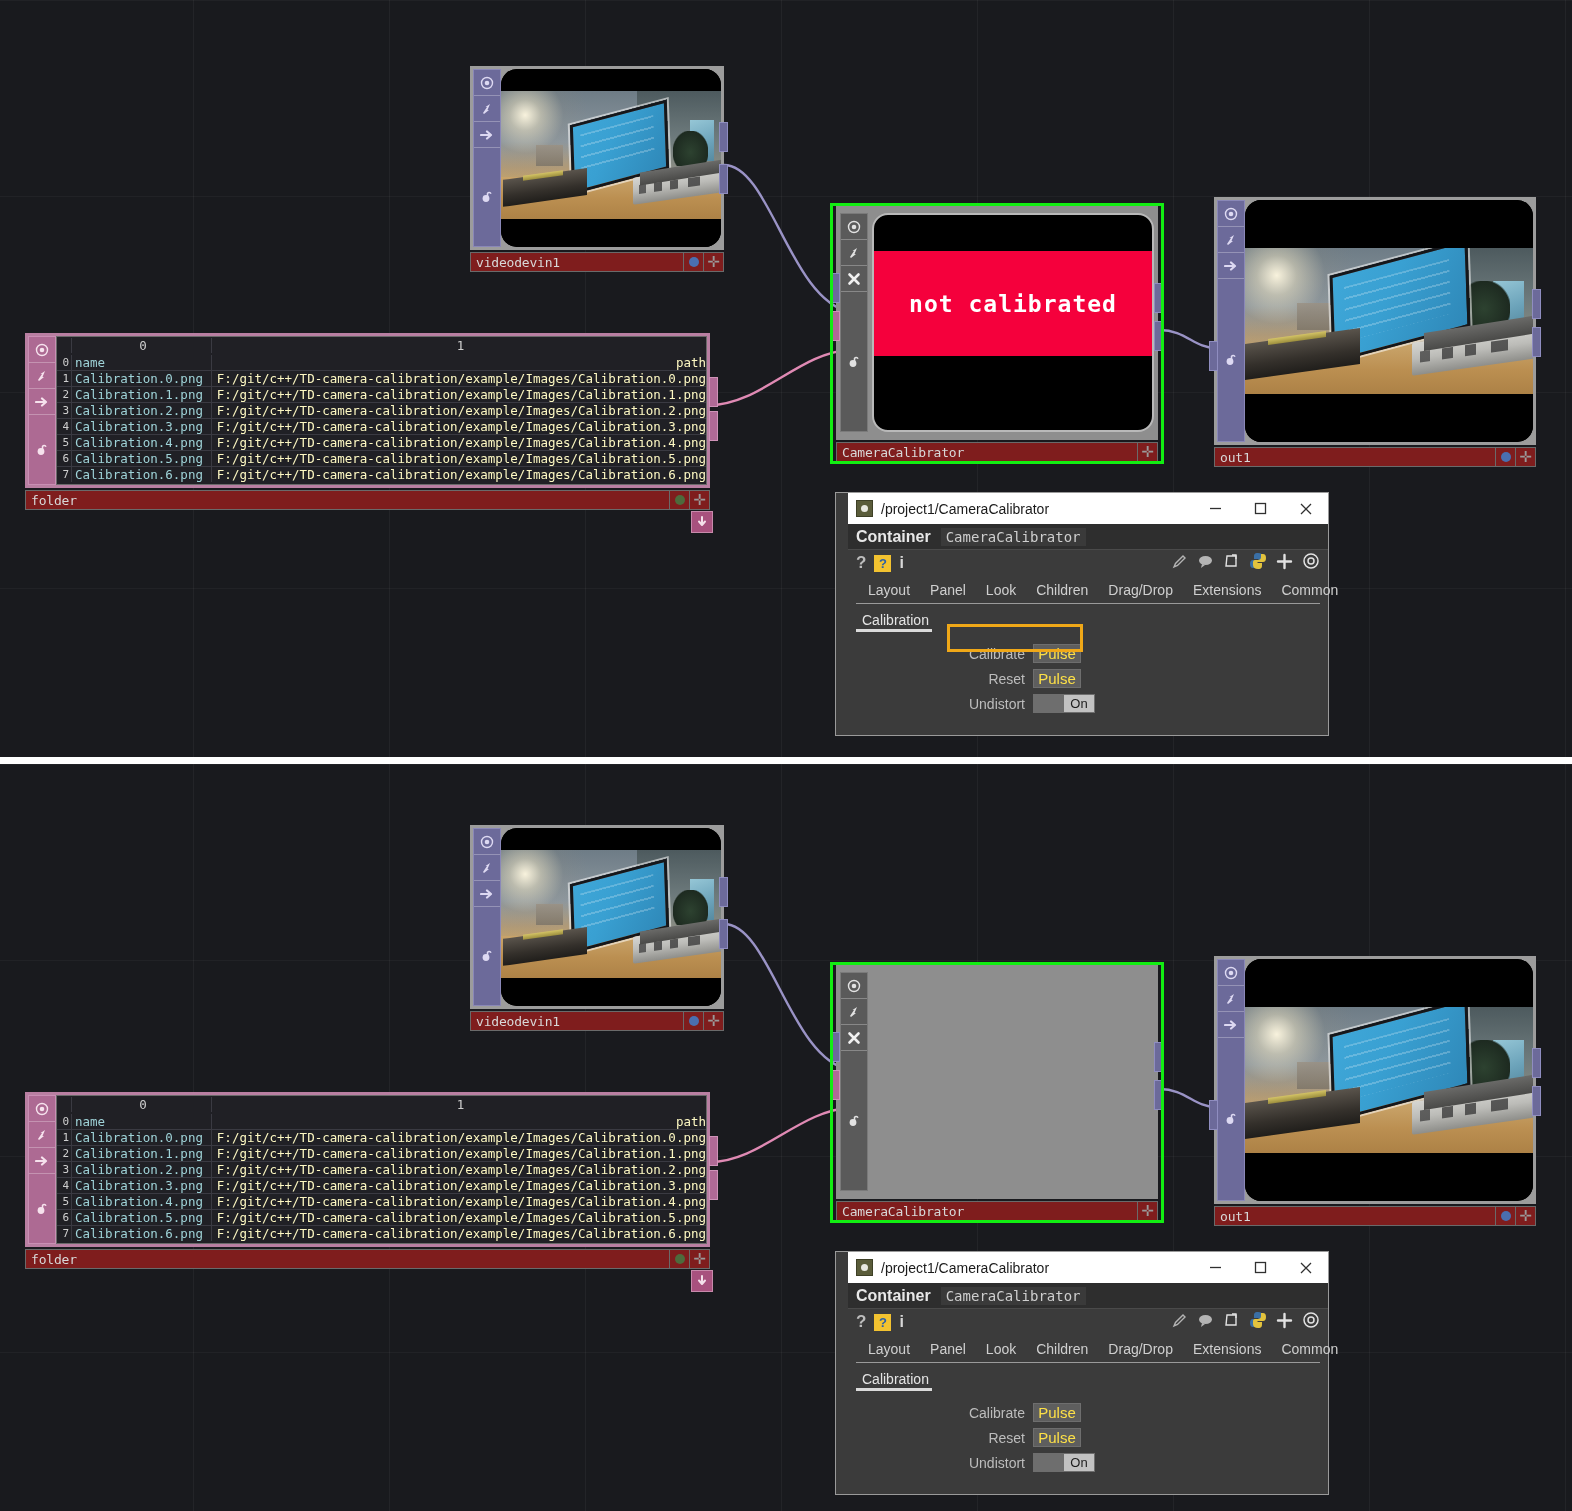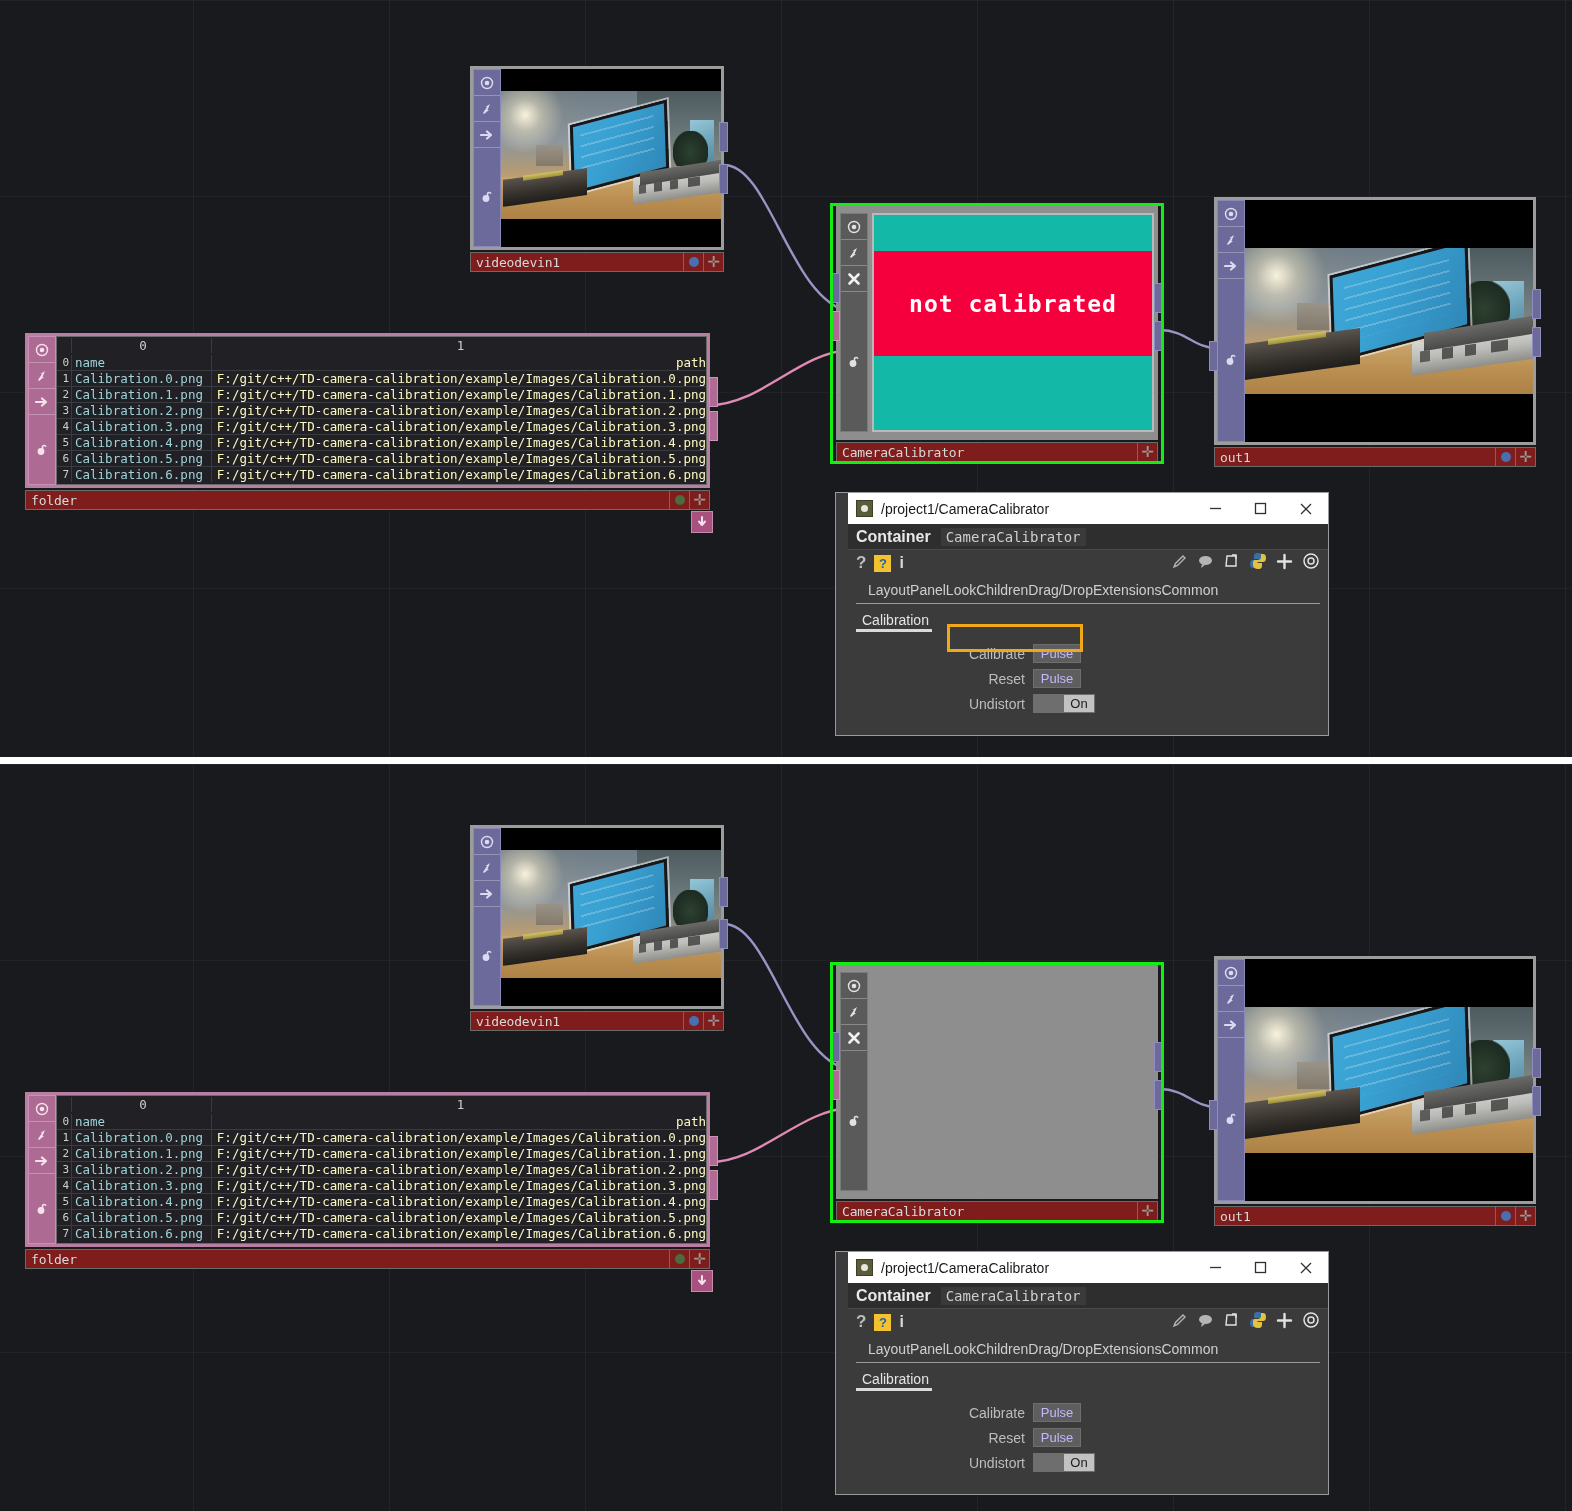--- a/index.html
+++ b/index.html
@@ -48,21 +48,21 @@
   }
   .flags.dat { background: #ad6a93; border-color: #c98fb4; }
   .flags.comp { background: #5a5a5a; border-color: #7a7a7a; }
   .flag {
     height: 26px; border-bottom: 1px solid rgba(255,255,255,0.28);
     display: flex; align-items: center; justify-content: center;
   }
   .flag:last-child { border-bottom: none; flex: 1; }
   .flag svg { display: block; }
   .viewport {
-    flex: 1; background: #14b8a6; position: relative; overflow: hidden;
+    flex: 1; background: #000000; position: relative; overflow: hidden; border-radius: 16px;
   }
   .node-name {
     margin-top: 2px;
     height: 20px; background: #7f1d1d;
     border: 1px solid #6a6a6a;
     display: flex; align-items: center;
   }
   .node-name .nm {
     flex: 1; color: #d8d8d8;
     font-family: "DejaVu Sans Mono", monospace;
@@ -257,21 +257,21 @@
   .tool-l { display: flex; align-items: center; gap: 8px; }
   .tool-r { margin-left: auto; display: flex; align-items: center; gap: 9px; }
   .q-gray { color: #bdbdbd; font-size: 17px; font-weight: 700; }
   .q-box {
     width: 17px; height: 17px; background: #f2c230;
     display: flex; align-items: center; justify-content: center;
     color: #2a5fa8; font-size: 13px; font-weight: 700;
   }
   .i-gray { color: #d8d8d8; font-size: 16px; font-weight: 700; font-style: normal; }
   .dlg-tabs {
-    height: 28px; display: flex; align-items: center; 
+    height: 28px; display: flex; align-items: center; gap: 20px;
     padding: 0 0 0 12px; border-bottom: 1px solid #9a9a9a;
     margin: 0 8px;
   }
   .dlg-tabs span { color: #cfcfcf; font-size: 14px; }
   .dlg-page {
     height: 28px; display: flex; align-items: flex-end;
     margin: 0 8px; position: relative;
   }
   .dlg-page .pg {
     color: #e4e4e4; font-size: 14px; padding: 0 6px 4px 6px;
@@ -284,21 +284,21 @@
   .prow {
     display: flex; align-items: center; height: 23px; margin-bottom: 2px;
   }
   .prow .plab {
     width: 185px; text-align: right; padding-right: 8px;
     color: #bdbdbd; font-size: 14px;
   }
   .pulse {
     width: 48px; height: 19px; background: #5e5e5e;
     border: 1px solid #6e6e6e;
-    color: #c4b5fd; font-size: 13px;
+    color: #fde047; font-size: 15px;
     display: flex; align-items: center; justify-content: center;
   }
   .toggle {
     width: 62px; height: 19px; display: flex; border: 1px solid #6e6e6e;
   }
   .toggle .off { width: 50%; background: #6e6e6e; }
   .toggle .on {
     width: 50%; background: #c2c2c2; color: #1c1c1c; font-size: 13px;
     display: flex; align-items: center; justify-content: center;
   }

